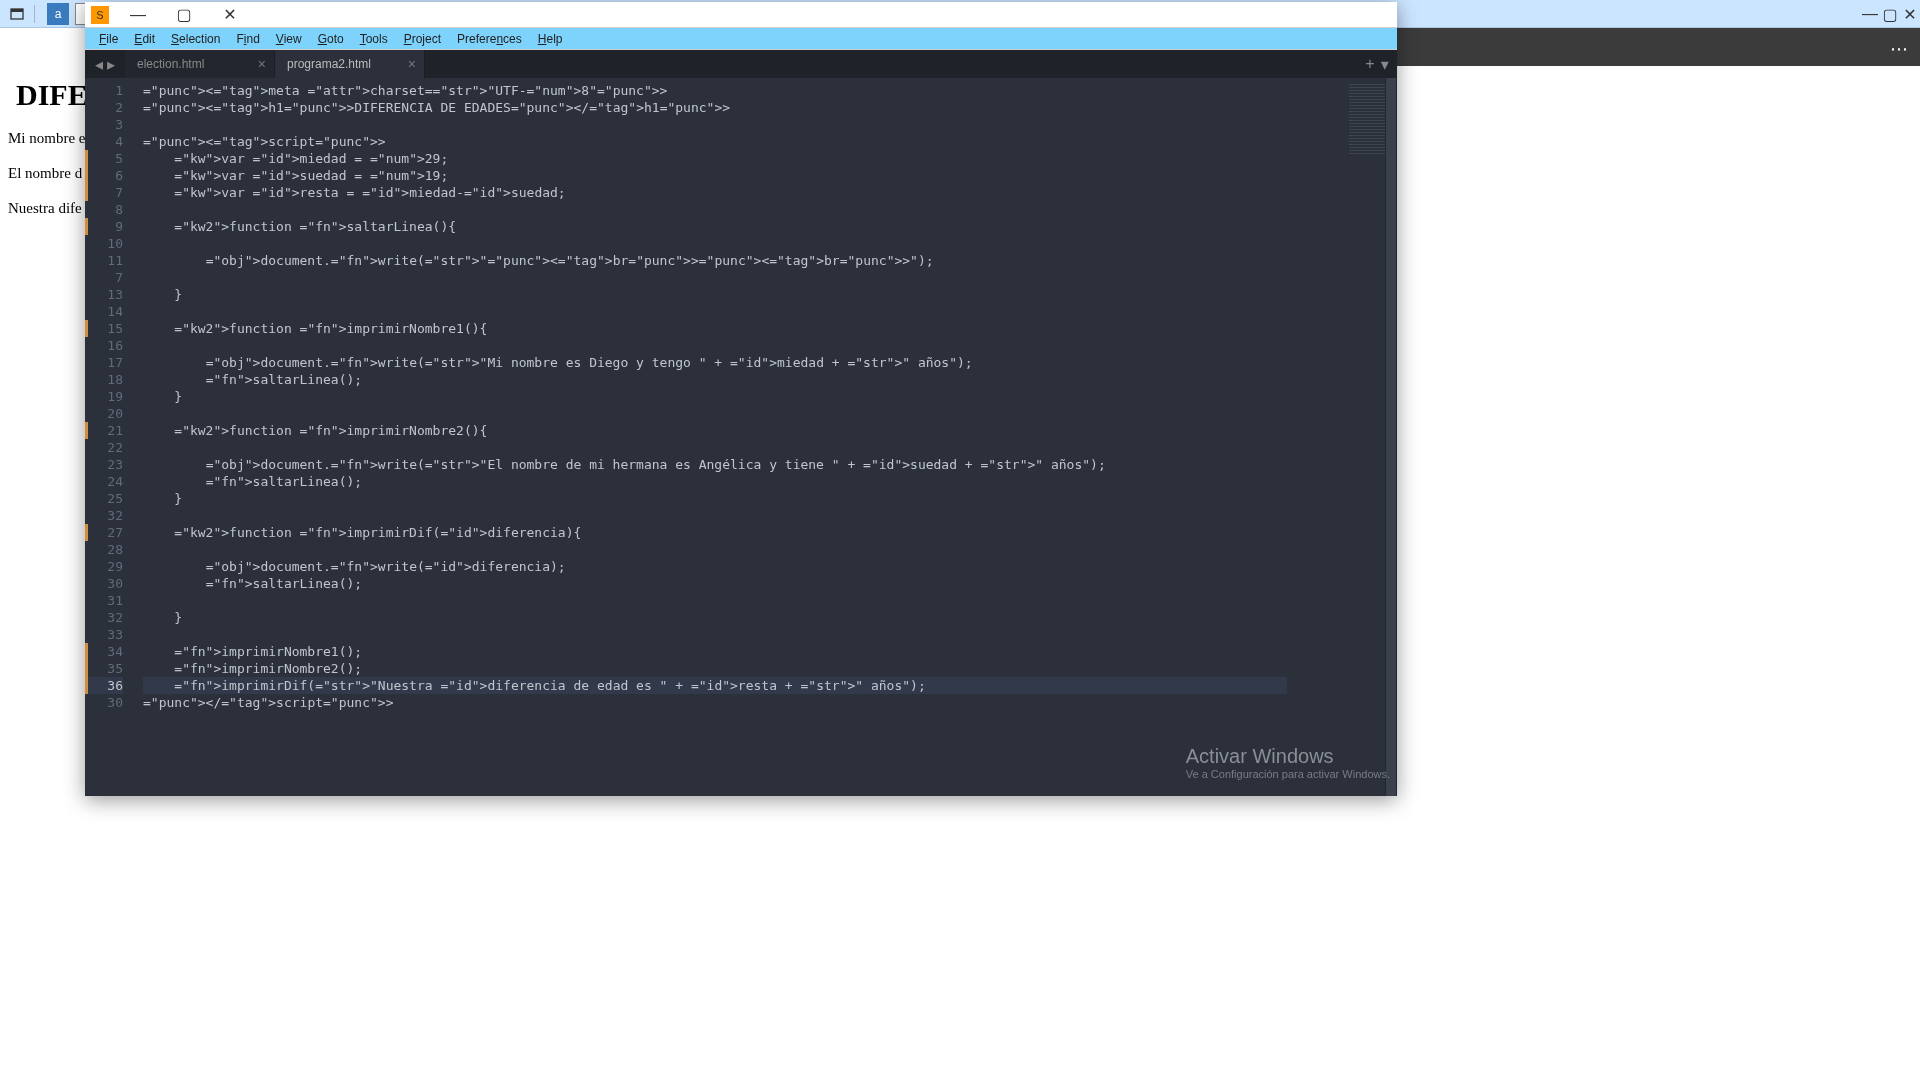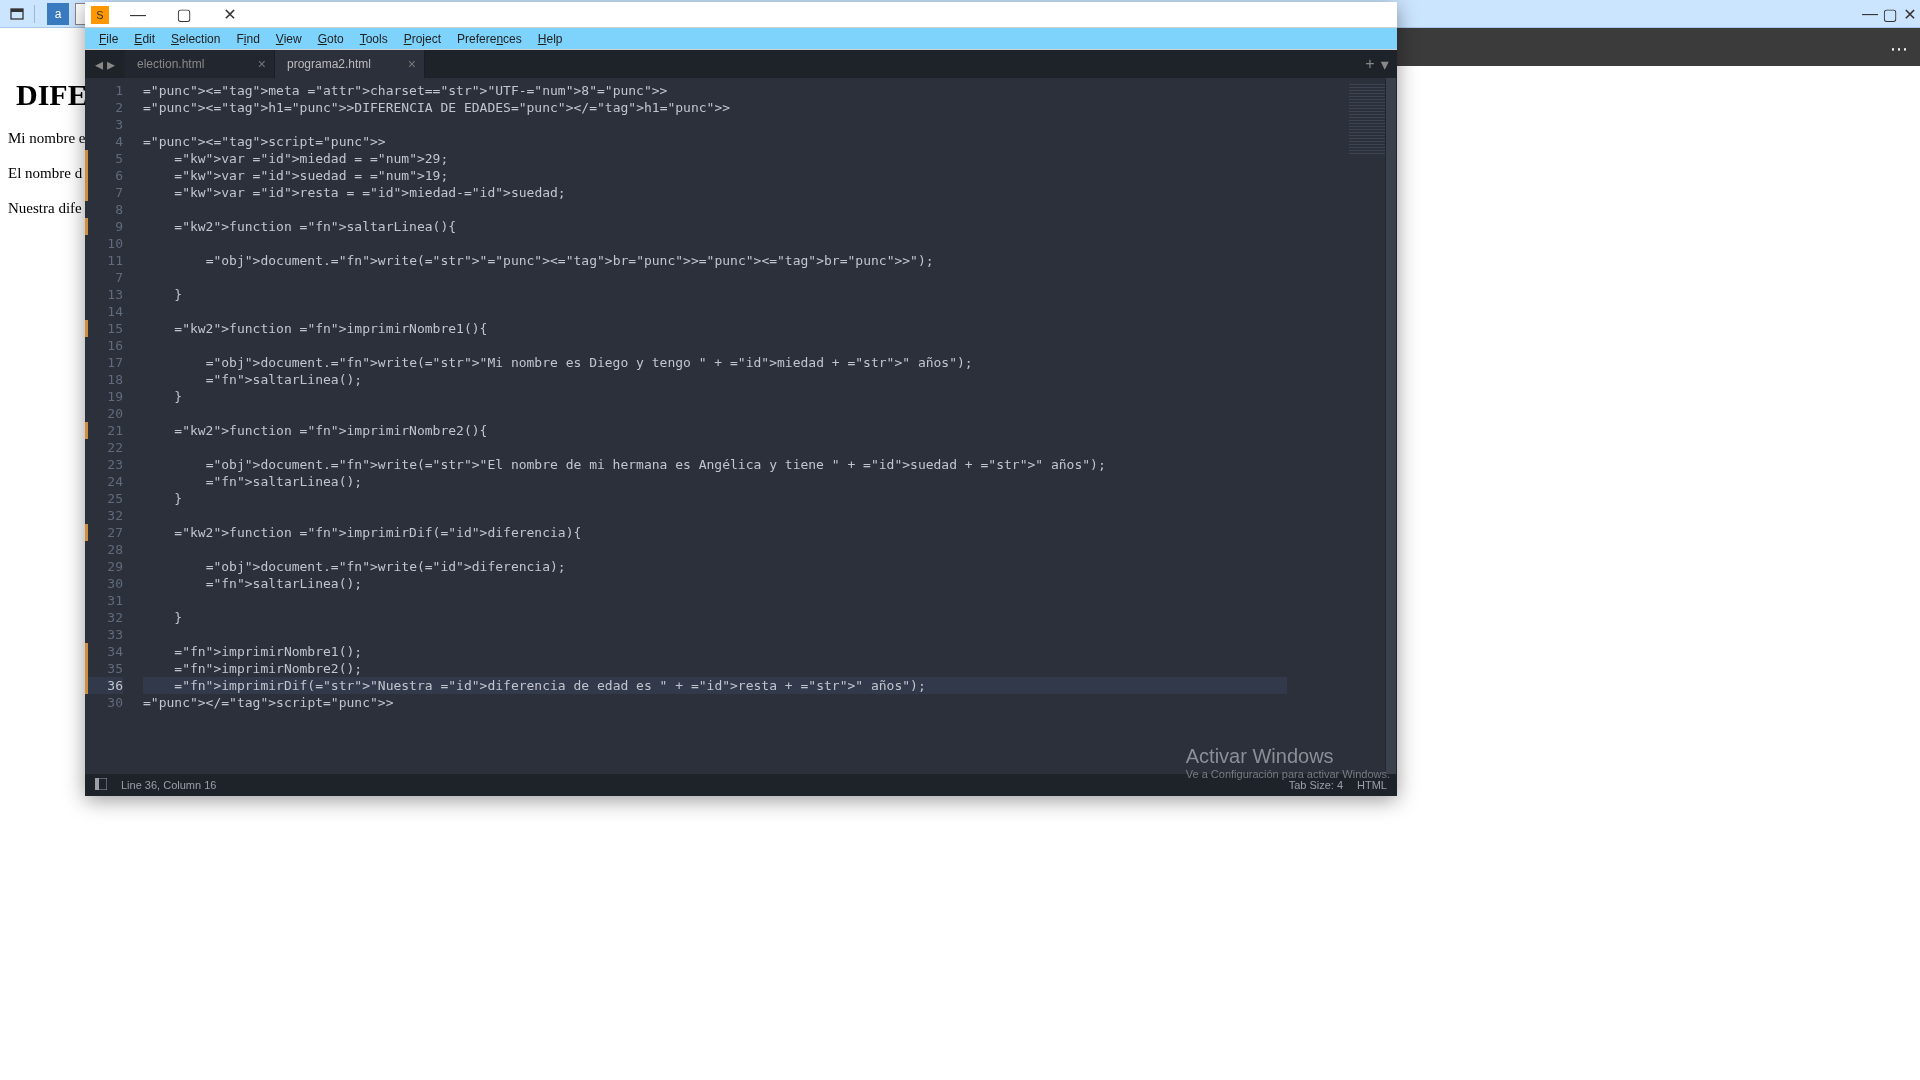--- a/index.html
+++ b/index.html
@@ -281,30 +281,18 @@
         <div class="cl"><span class<span="" class="op">=</span>"punc"&gt;&lt;/<span class<span="" class="op">=</span>"tag"&gt;script<span class<span="" class="op">=</span>"punc"&gt;&gt;</div>
       </div>
     <div class="minimap">
       <div class="mm"></div>
       <div class="scrollbar-v">
           <div class="thumb"></div>
         </div>
     </div>
   </div>
 
-  <div class="subl-status">
-    <span class="si">
-      <svg width="12" height="12" viewBox="0 0 12 12">
-          <rect x="0" y="0" width="12" height="12" fill="none" stroke="#9aa0a8"></rect>
-          <rect x="0" y="0" width="4" height="12" fill="#9aa0a8"></rect>
-        </svg>
-    </span>
-    <span>Line 36, Column 16</span>
-    <span class="sp"></span>
-    <span class="si">Tab Size: 4</span>
-    <span>HTML</span>
-  </div>
 </div>
 
 <div class="watermark">
   <div class="w1">Activar Windows</div>
   <div class="w2">Ve a Configuración para activar Windows.</div>
 </div>
 
 </body></html>

